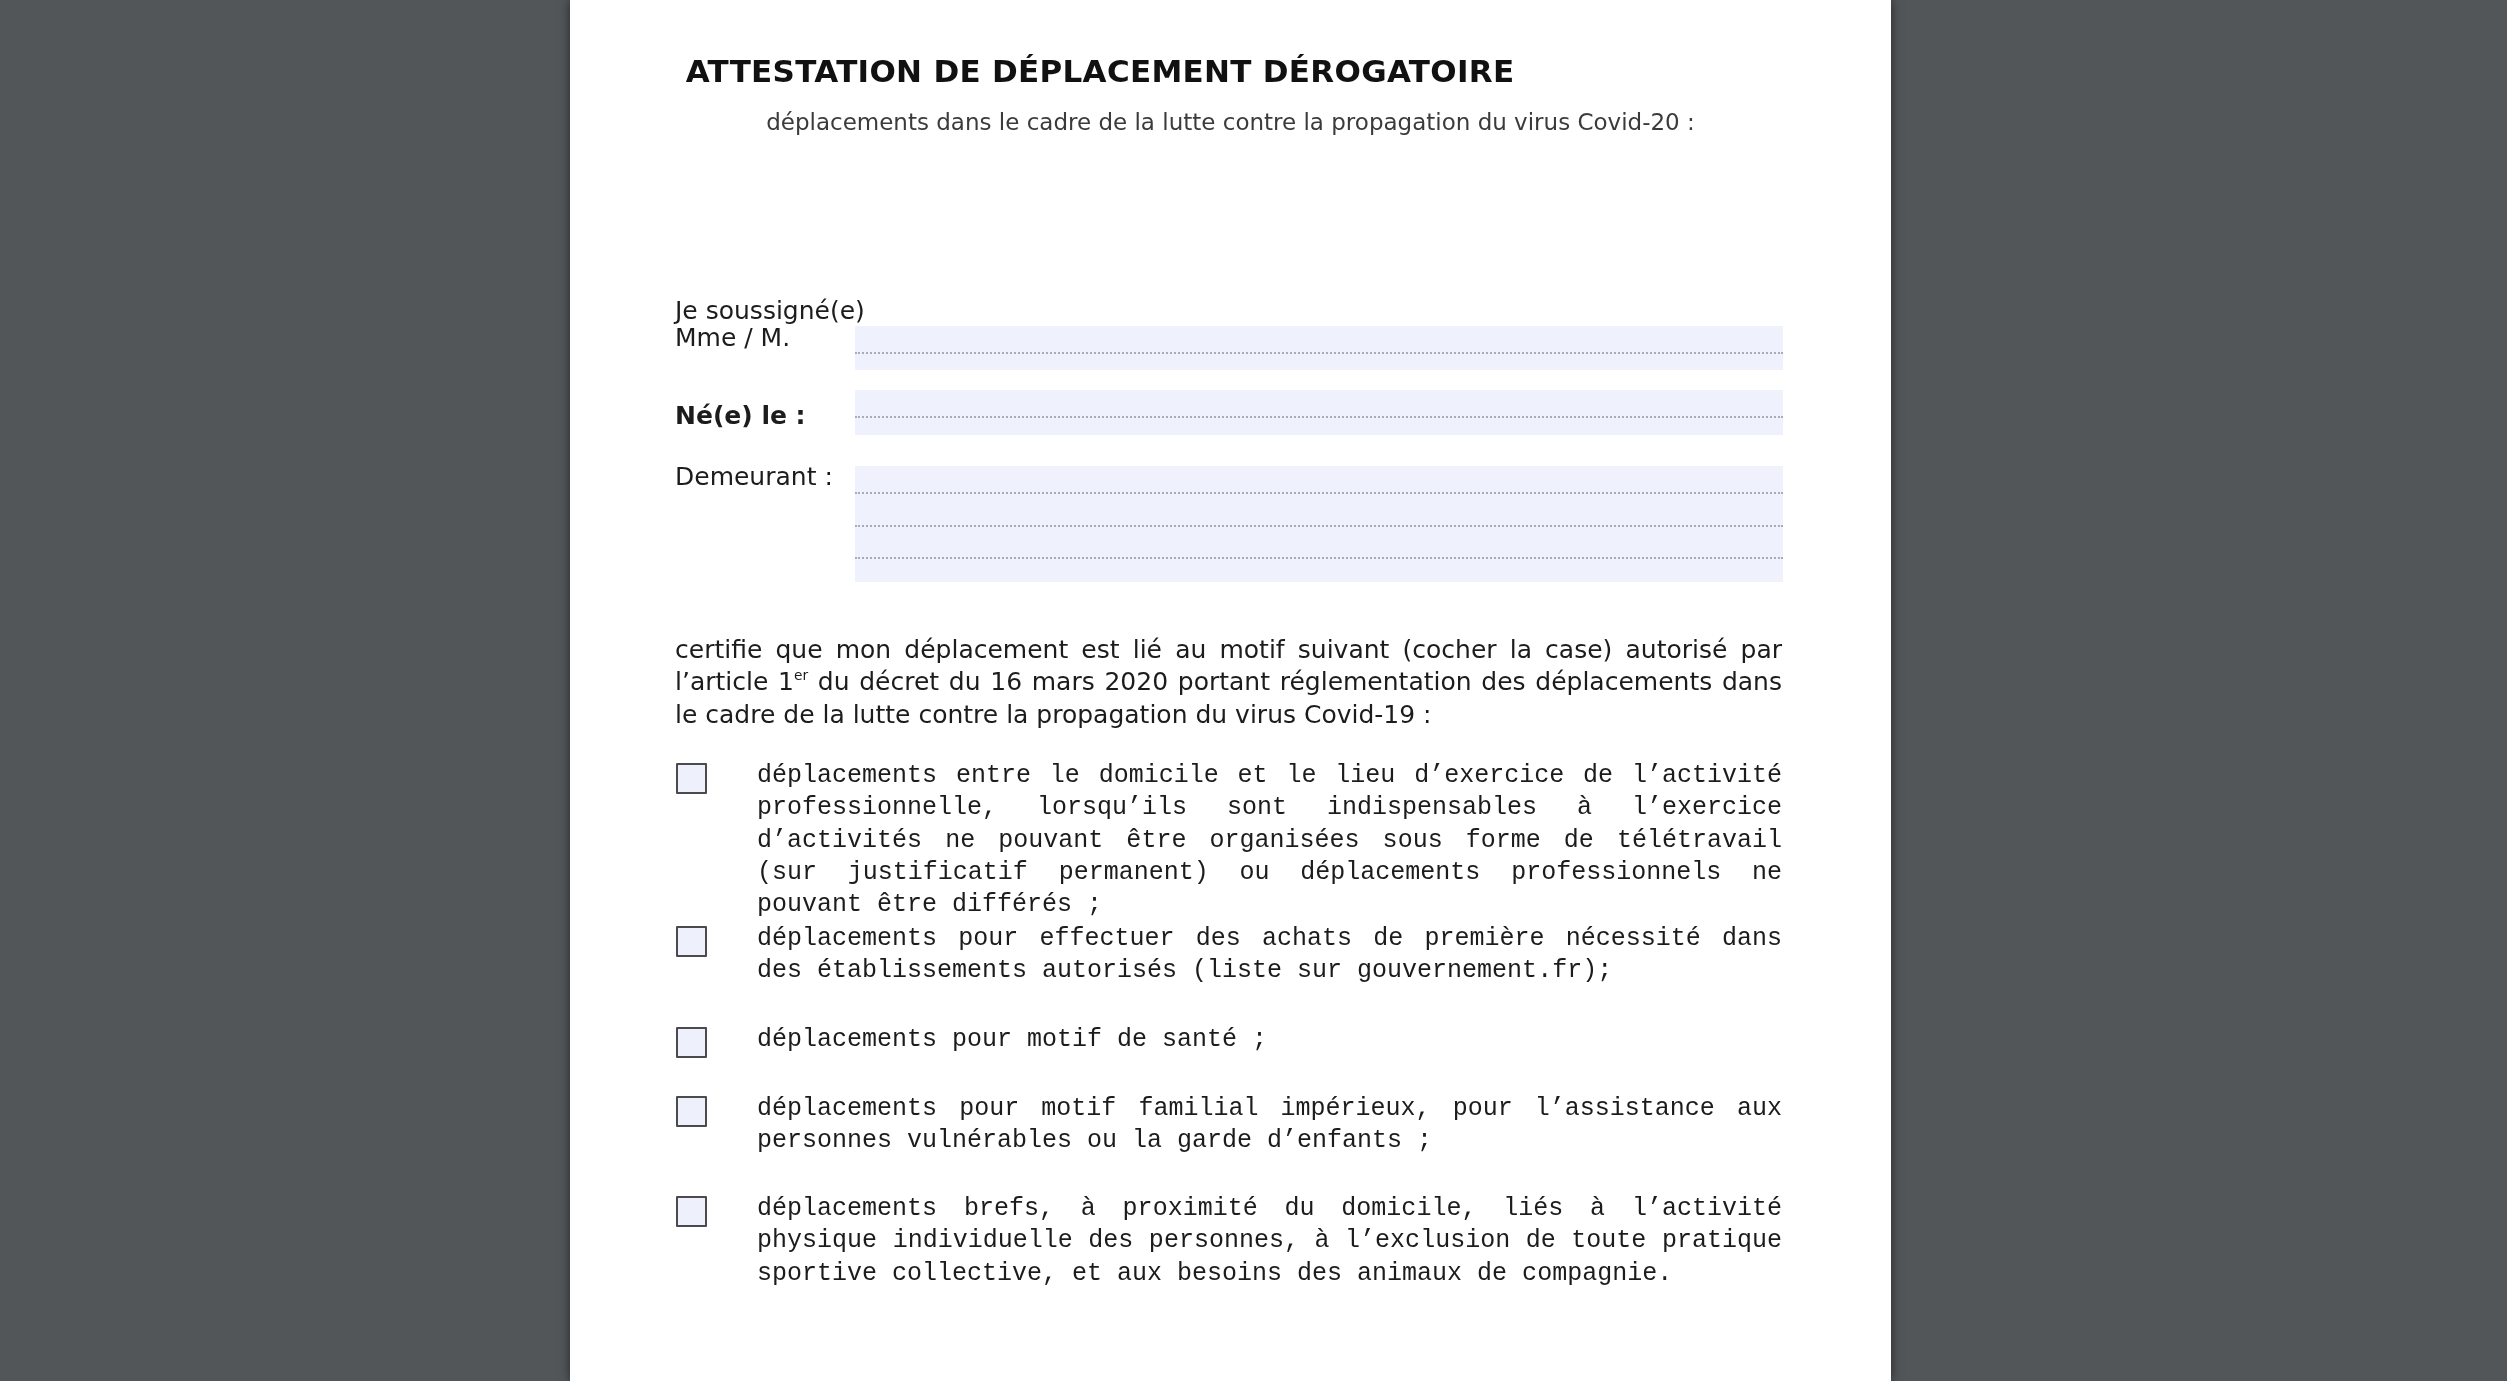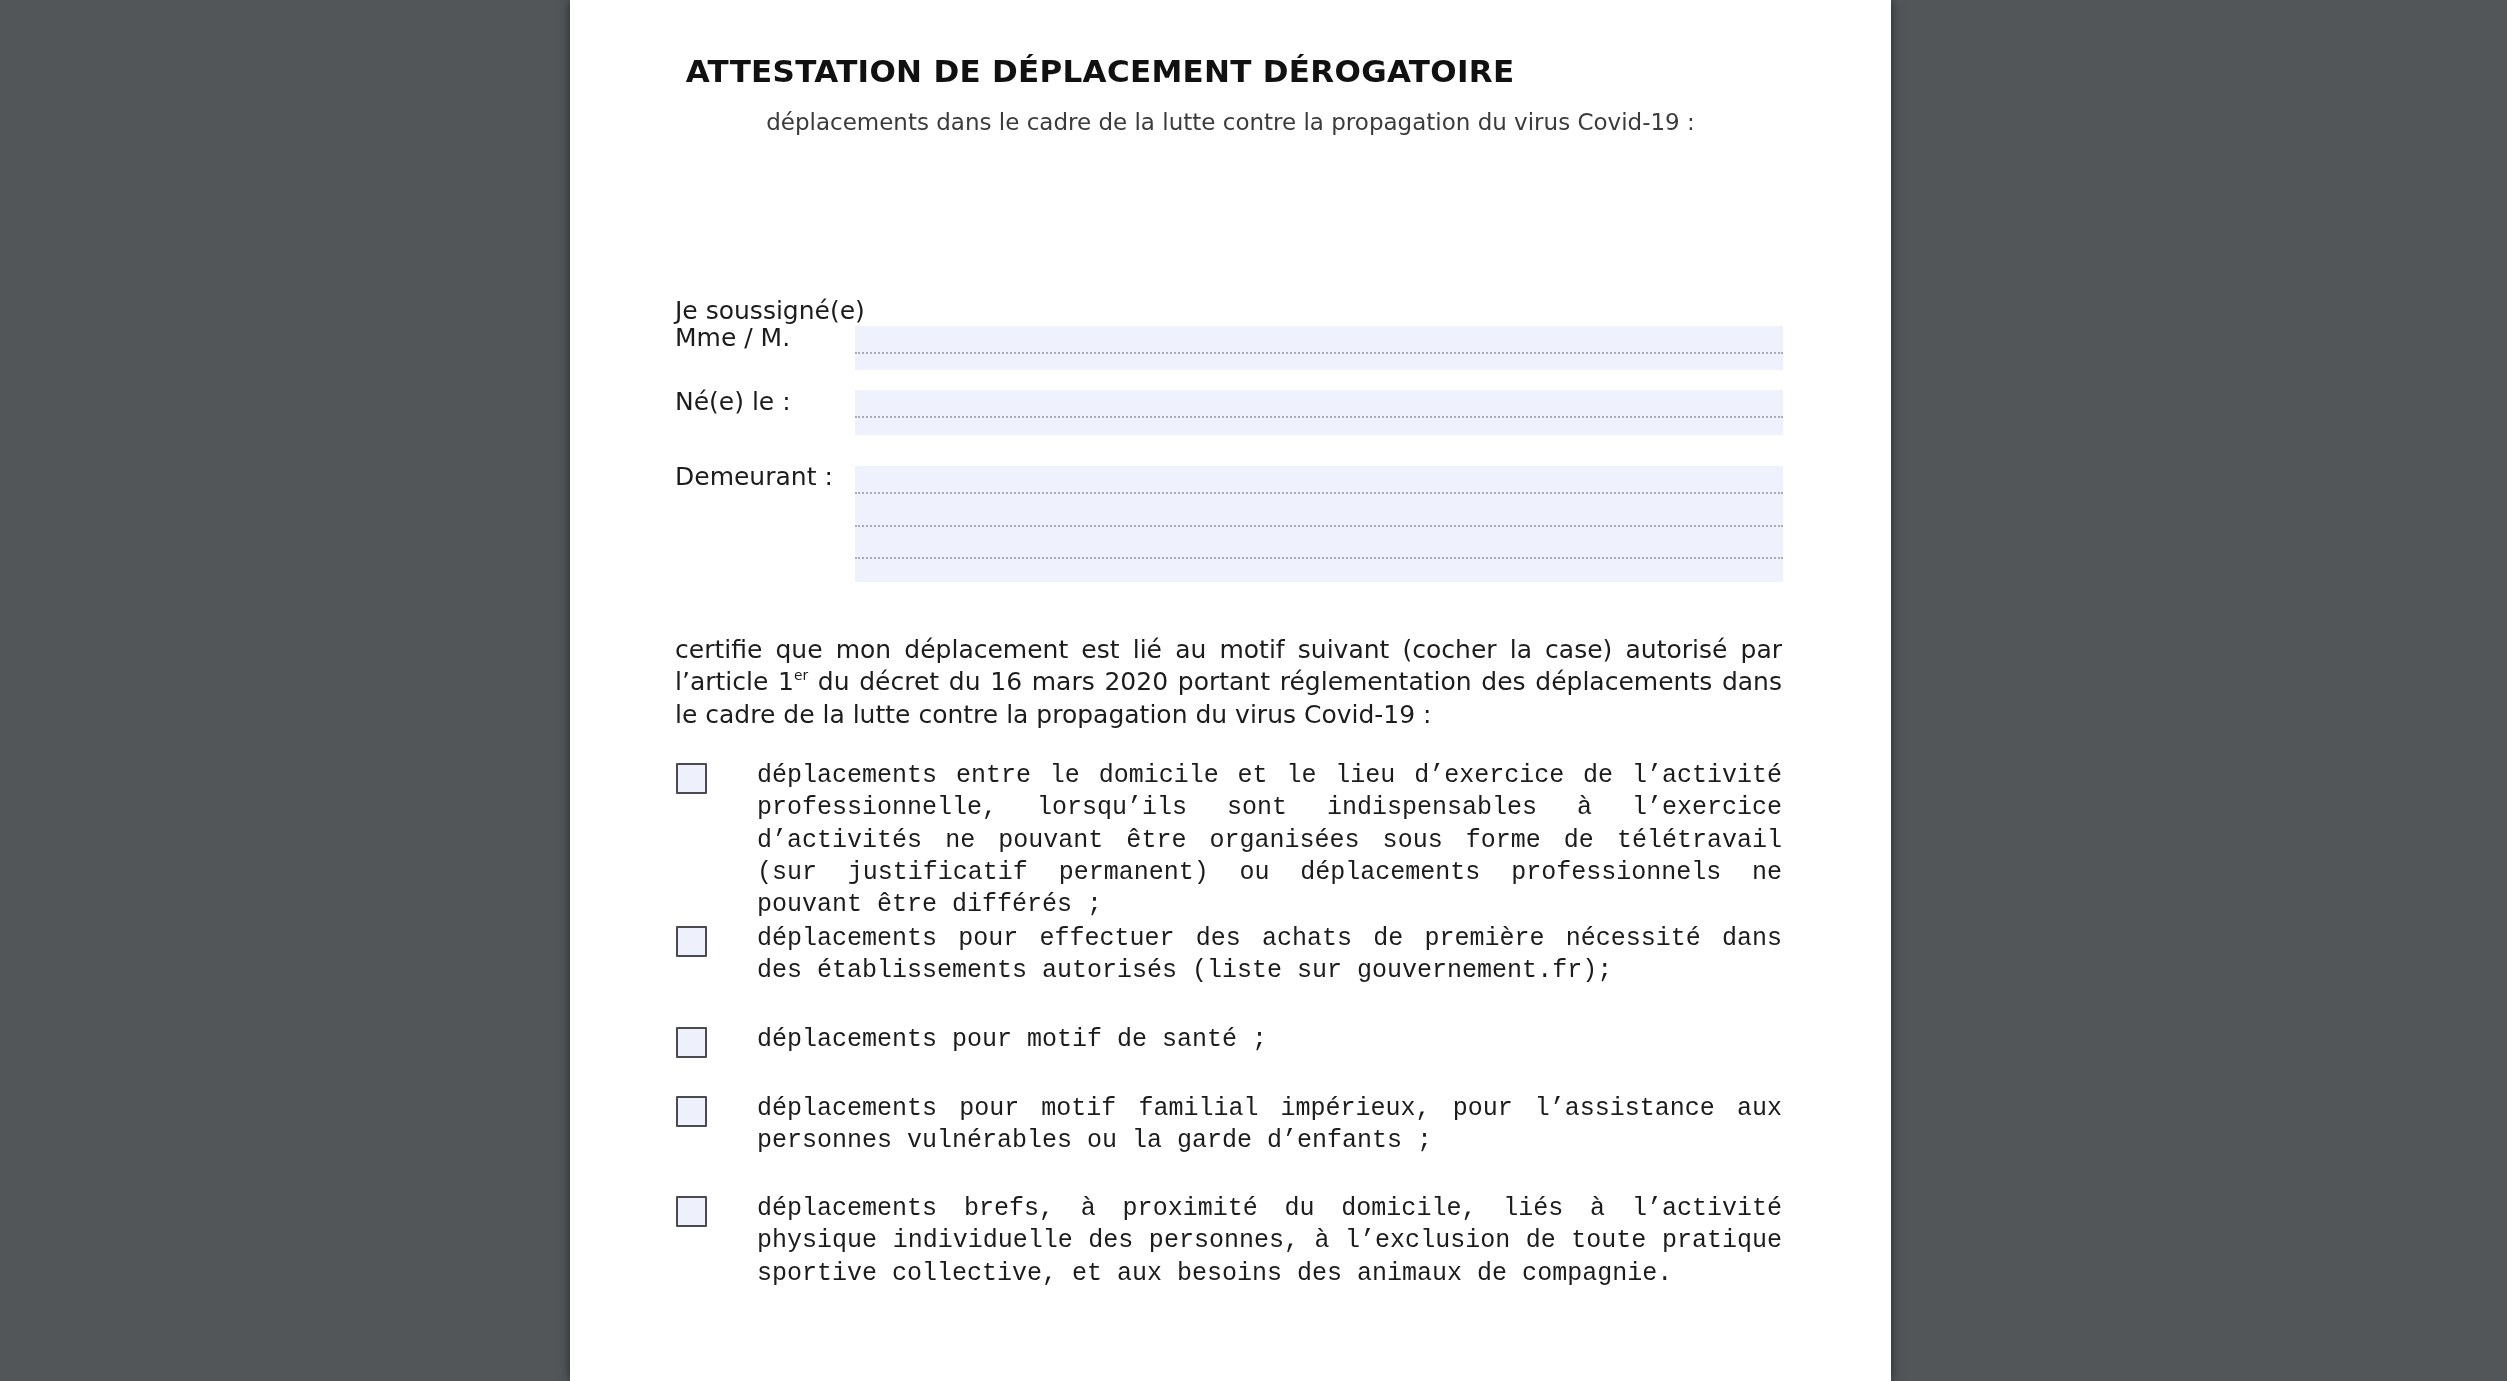--- a/index.html
+++ b/index.html
@@ -52,31 +52,31 @@
   }
 </style>
 </head>
 <body>
 
 <div class="page">
 
   <div class="abs title">ATTESTATION DE DÉPLACEMENT DÉROGATOIRE</div>
 
   <div class="abs subtitle">
-    <div>déplacements dans le cadre de la lutte contre la propagation du virus Covid-19 :</div>
+    <div>déplacements dans le cadre de la lutte contre la propagation du virus Covid-20 :</div>
   </div>
 
   <div class="abs label" style="top:255px;margin-top:40px;">Je soussigné(e)</div>
 
   <div class="abs label" style="top:322px;">Mme / M.</div>
   <div class="abs field" style="top:326px;height:44px;">
     <div class="dots" style="top:26px;"></div>
   </div>
 
-  <div class="abs label" style="top:386px;">Né(e) le  :</div>
+  <div class="abs label" style="top:400px;font-weight:bold;">Né(e) le  :</div>
   <div class="abs field" style="top:390px;height:45px;">
     <div class="dots" style="top:26px;"></div>
   </div>
 
   <div class="abs label" style="top:461px;">Demeurant  :</div>
   <div class="abs field" style="top:466px;height:116px;">
     <div class="dots" style="top:26px;"></div>
     <div class="dots" style="top:59px;"></div>
     <div class="dots" style="top:91px;"></div>
   </div>

